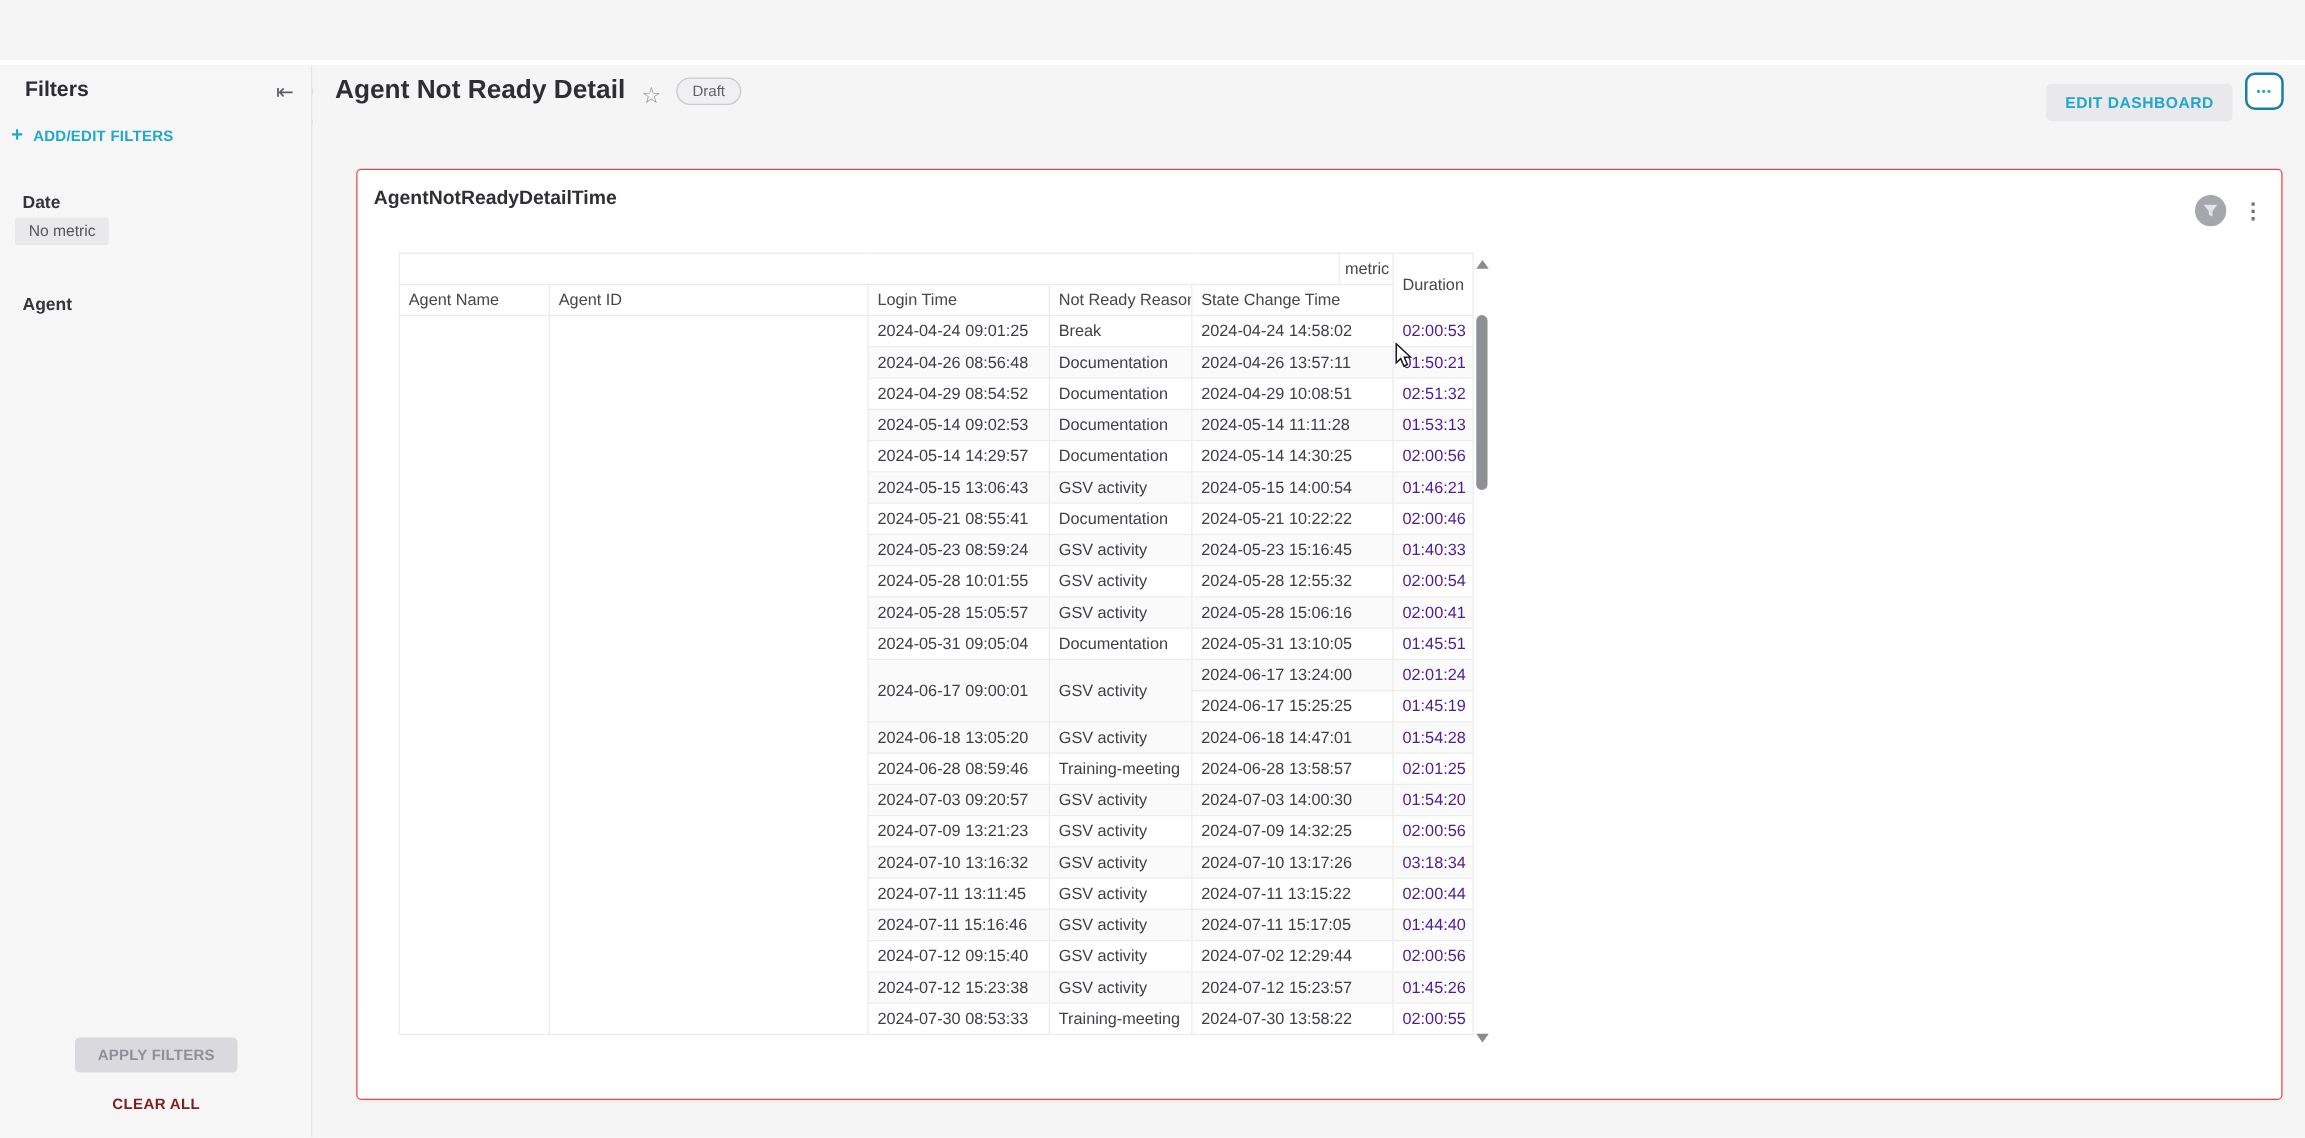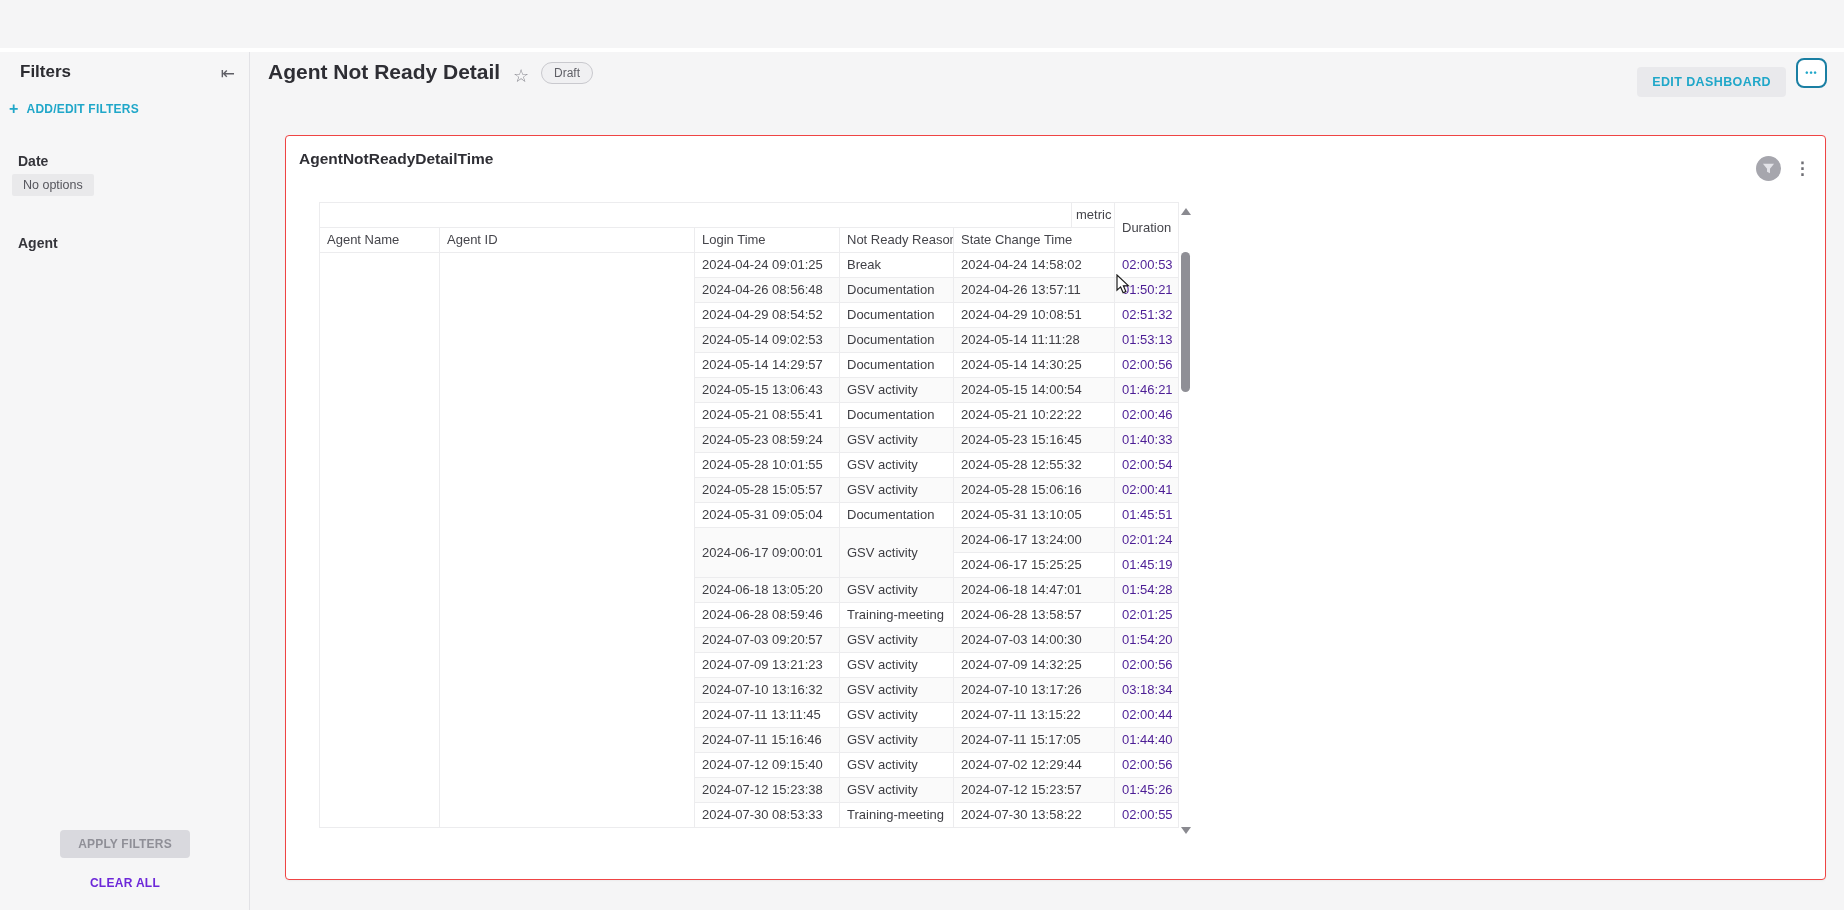--- a/index.html
+++ b/index.html
@@ -35,21 +35,21 @@
   .select { position: absolute; left: 12px; top: 204px; width: 226px; height: 32px; background: #fdfdfe;
     border: 1px solid #d7d7dc; border-radius: 4px; display: flex; align-items: center;
     padding: 0 12px; cursor: pointer; }
   .select-value { font-size: 13.5px; color: #a2a2aa; flex: 1; }
   .chev { width: 8px; height: 8px; border-right: 1.6px solid #b4b4bc; border-bottom: 1.6px solid #b4b4bc;
     transform: rotate(45deg); margin-top: -4px; }
   .apply-btn { position: absolute; left: 60px; top: 778px; width: 130px; height: 28px; background: #d9d9de;
     border: none; border-radius: 4px; font-family: inherit; font-size: 12px; font-weight: 700; color: #8f8f97;
     letter-spacing: 0.2px; cursor: not-allowed; }
   .clear-btn { position: absolute; left: 0; top: 824px; width: 250px; text-align: center;
-    font-size: 12px; font-weight: 700; color: #6d28d9; letter-spacing: 0.3px; cursor: not-allowed; }
+    font-size: 12px; font-weight: 700; color: #7f1d1d; letter-spacing: 0.3px; cursor: not-allowed; }
 
   
   .main { position: absolute; left: 250px; top: 52px; width: 1594px; height: 858px; background: #f5f5f6; }
   .dash-title { position: absolute; left: 18px; top: 8px; font-size: 21px; font-weight: 700; color: #2e2e34; }
   .star { position: absolute; left: 263px; top: 13px; font-size: 18px; color: #8a8a91; cursor: pointer; }
   .draft-badge { position: absolute; left: 291px; top: 10px; background: #f0f0f2; border: 1px solid #c9c9ce;
     border-radius: 11px; padding: 3px 12px; font-size: 12px; color: #5f5f66; }
   .edit-btn { position: absolute; right: 58px; top: 15px; height: 30px; padding: 0 15px; background: #e9e9ec;
     border: none; border-radius: 4px; font-family: inherit; font-size: 12.5px; font-weight: 700;
     color: #20a7c9; letter-spacing: 0.4px; cursor: pointer; }
@@ -130,21 +130,21 @@
   </div>
 
   <div class="sidebar">
     <div class="filters-title">Filters</div>
     <div class="collapse-btn">⇤</div>
     <div class="add-edit">
       <span class="plus-sm">+</span>
       <span>ADD/EDIT FILTERS</span>
     </div>
     <div class="f-label" style="top:101px;">Date</div>
-    <div class="chip">No options</div>
+    <div class="chip">No metric</div>
     <div class="f-label" style="top:183px;">Agent</div>
     <button class="apply-btn">APPLY FILTERS</button>
     <div class="clear-btn">CLEAR ALL</div>
   </div>
 
   <div class="main">
     <div class="dash-title">Agent Not Ready Detail</div>
     <div class="star">☆</div>
     <div class="draft-badge">Draft</div>
     <button class="edit-btn">EDIT DASHBOARD</button>

